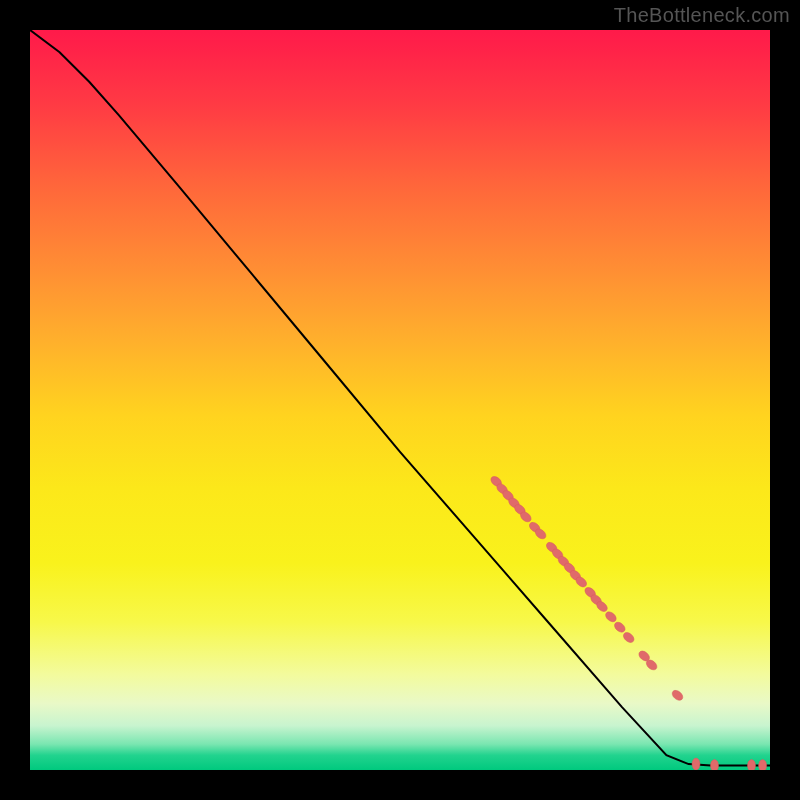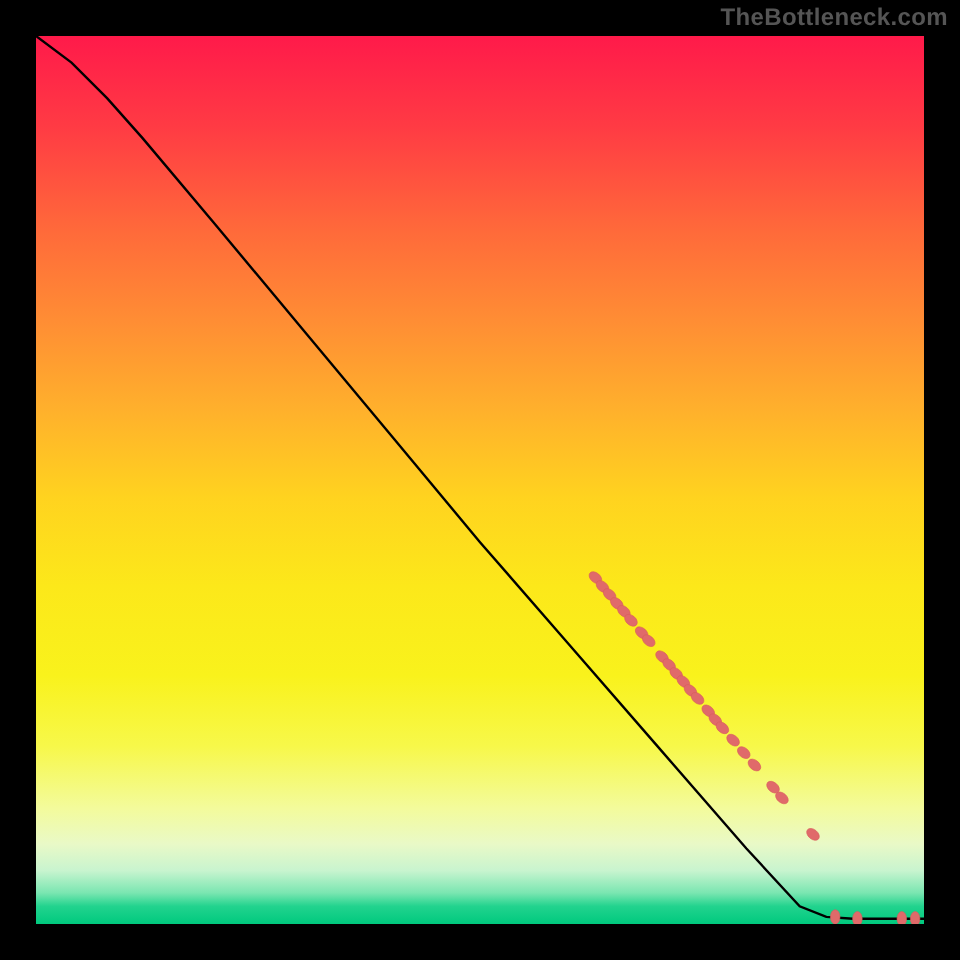--- a/index.html
+++ b/index.html
@@ -10,21 +10,21 @@
     position: relative;
     font-family: Arial, Helvetica, sans-serif;
     overflow: hidden;
   }
   .watermark {
     position: absolute;
     top: 4px;
     right: 10px;
     color: #555;
     font-size: 20px;
-    font-weight: 700;
+    font-weight: 400;
     letter-spacing: 0.3px;
     z-index: 4;
   }
   .frame {
     position: absolute;
     left: 30px;
     top: 30px;
     width: 740px;
     height: 740px;
     background: linear-gradient(to bottom,

